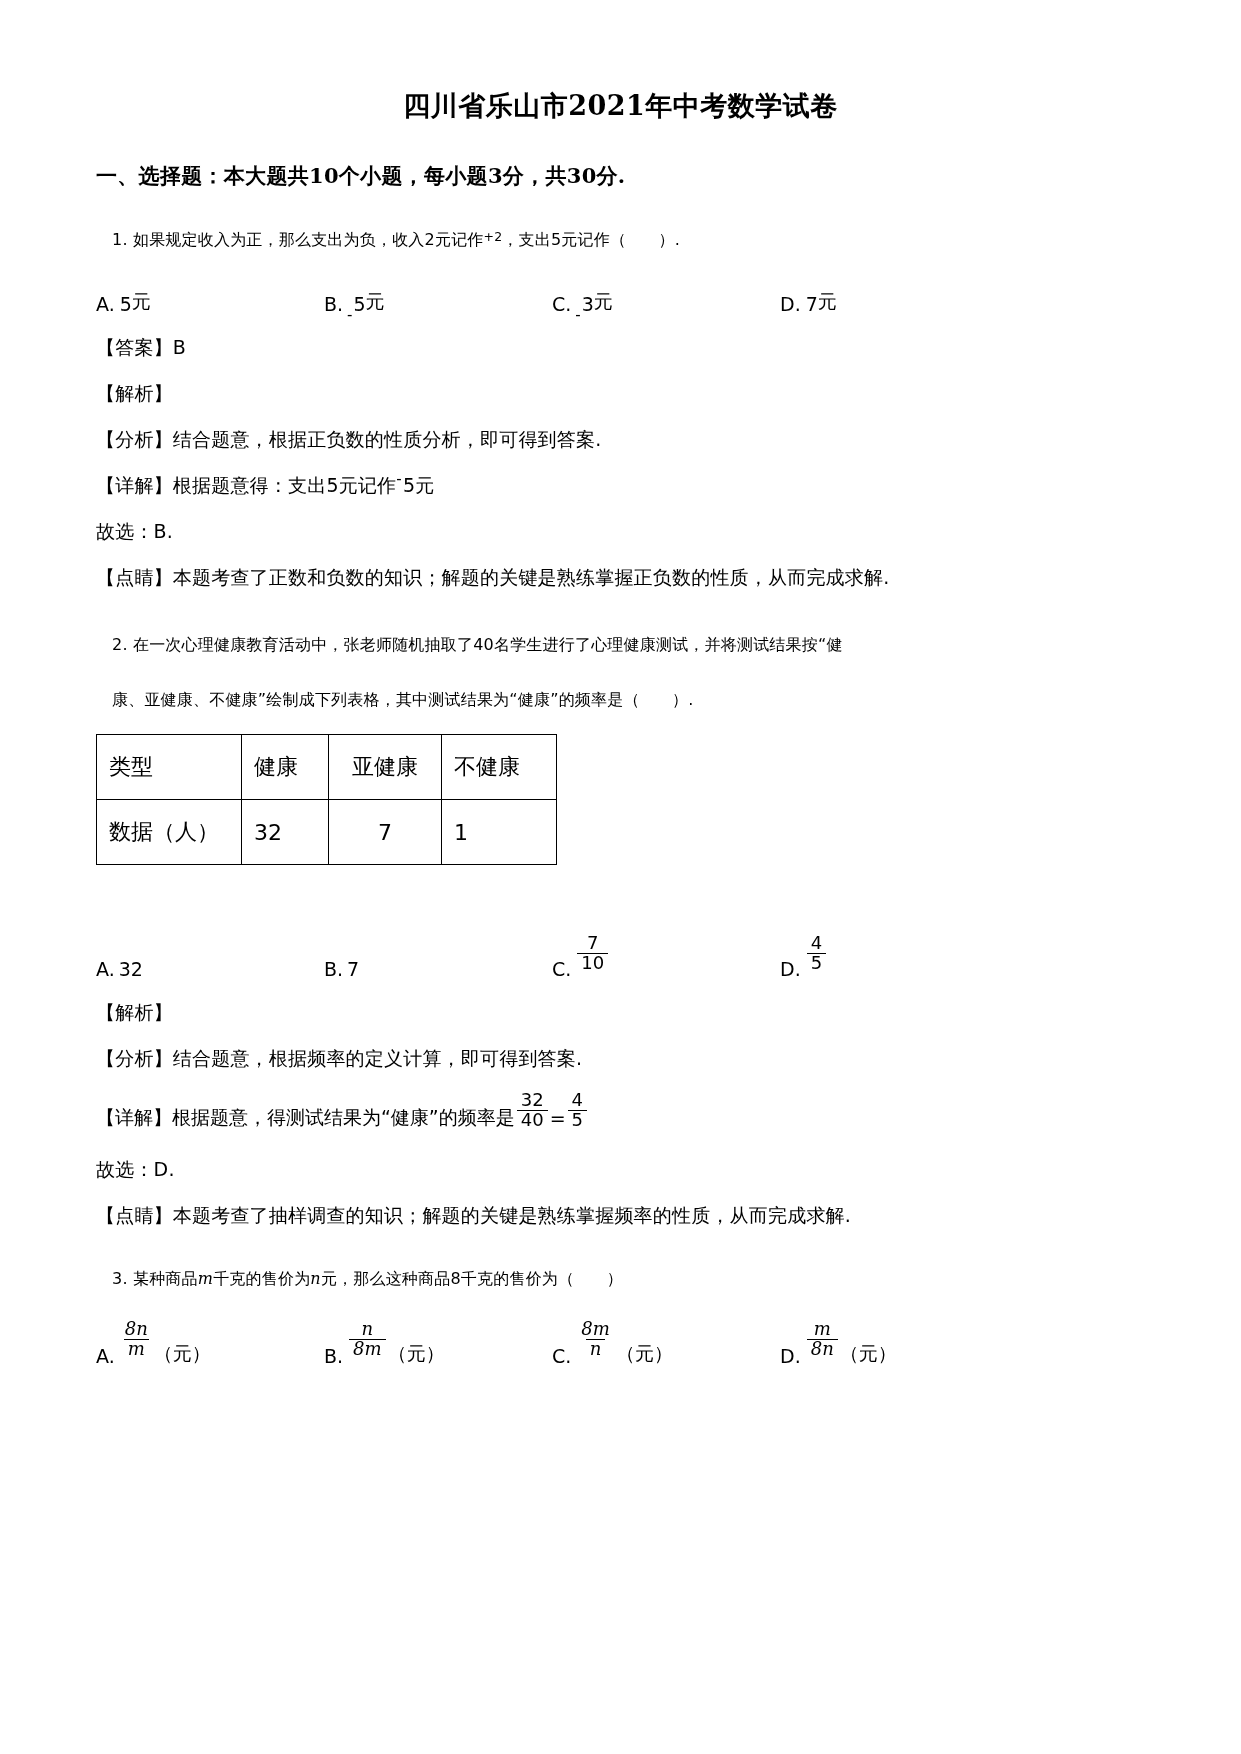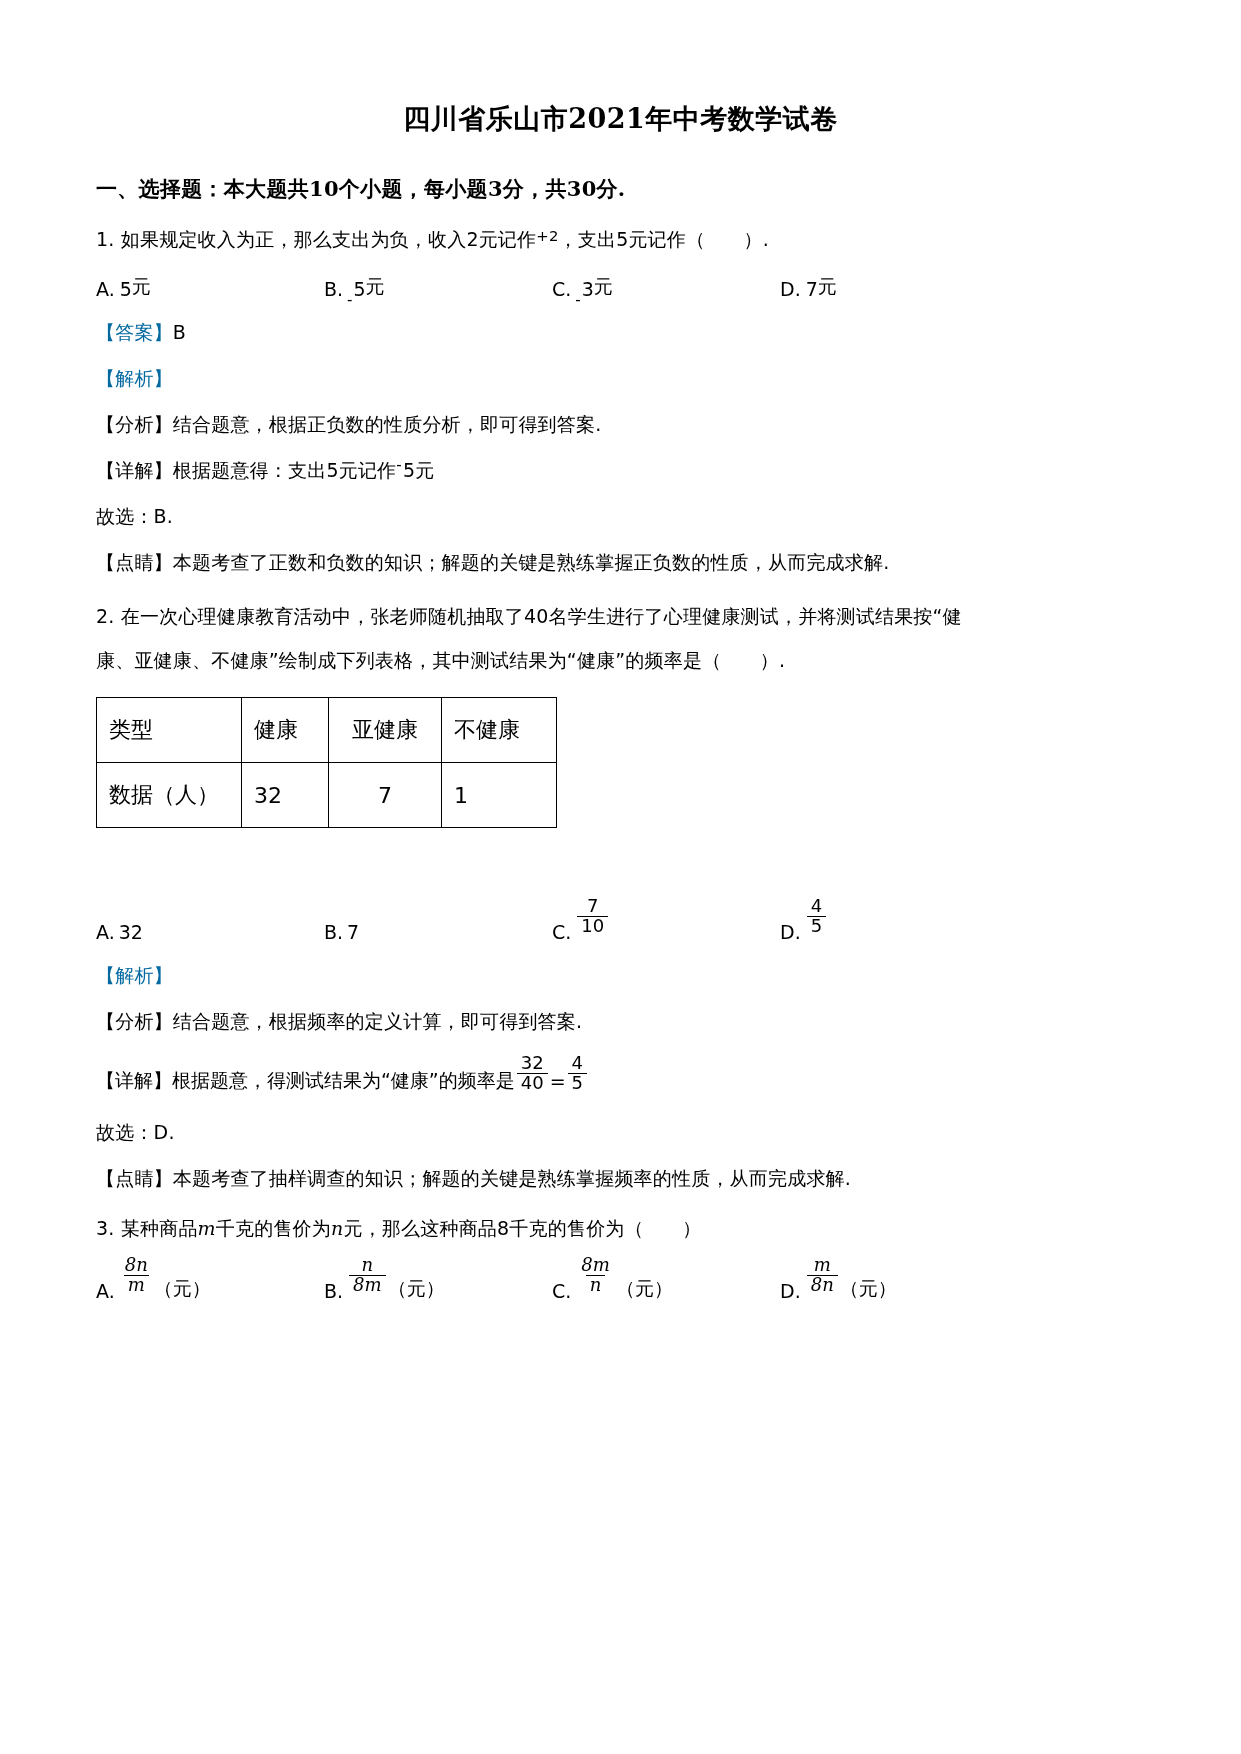--- a/index.html
+++ b/index.html
@@ -12,43 +12,43 @@
     color: #000000;
   }
   .page {
     position: relative;
     width: 1241px;
     height: 1754px;
     margin: 0 auto;
     background: #ffffff;
     overflow: hidden;
     box-sizing: border-box;
-    padding: 16px 96px;
+    padding: 3px 96px;
   }
   .doc-title {
     text-align: center;
     font-family: "DejaVu Serif", "Liberation Serif", serif;
     font-weight: bold;
     font-size: 27px;
     letter-spacing: 0.5px;
     margin: 0;
     padding-top: 85px;
   }
   .section-heading {
     font-family: "DejaVu Serif", "Liberation Serif", serif;
     font-weight: bold;
     font-size: 21px;
     margin: 0;
     padding-top: 38px;
     letter-spacing: 0.3px;
   }
   .q-line {
-    font-size: 19px;
+    font-size: 16px;
     line-height: 1.55;
-    margin: 0;
+    margin: 16px;
     padding-top: 22px;
     letter-spacing: 0.2px;
   }
   .q-line.tight { padding-top: 14px; }
   .q-line.wide  { padding-top: 26px; }
 
   .opts {
     display: flex;
     padding-top: 20px;
     font-size: 19px;
@@ -79,21 +79,21 @@
     top: 2px;
   }
 
   
   .ann {
     font-size: 19px;
     padding-top: 20px;
     margin: 0;
     letter-spacing: 0.2px;
   }
-  .tag-blue { color: #0369a1; }
+  .tag-blue { color: #000000; }
 
   
   .frac {
     display: inline-flex;
     flex-direction: column;
     align-items: center;
     vertical-align: middle;
     font-size: 0.95em;
     line-height: 1.05;
     margin: 0 2px;

